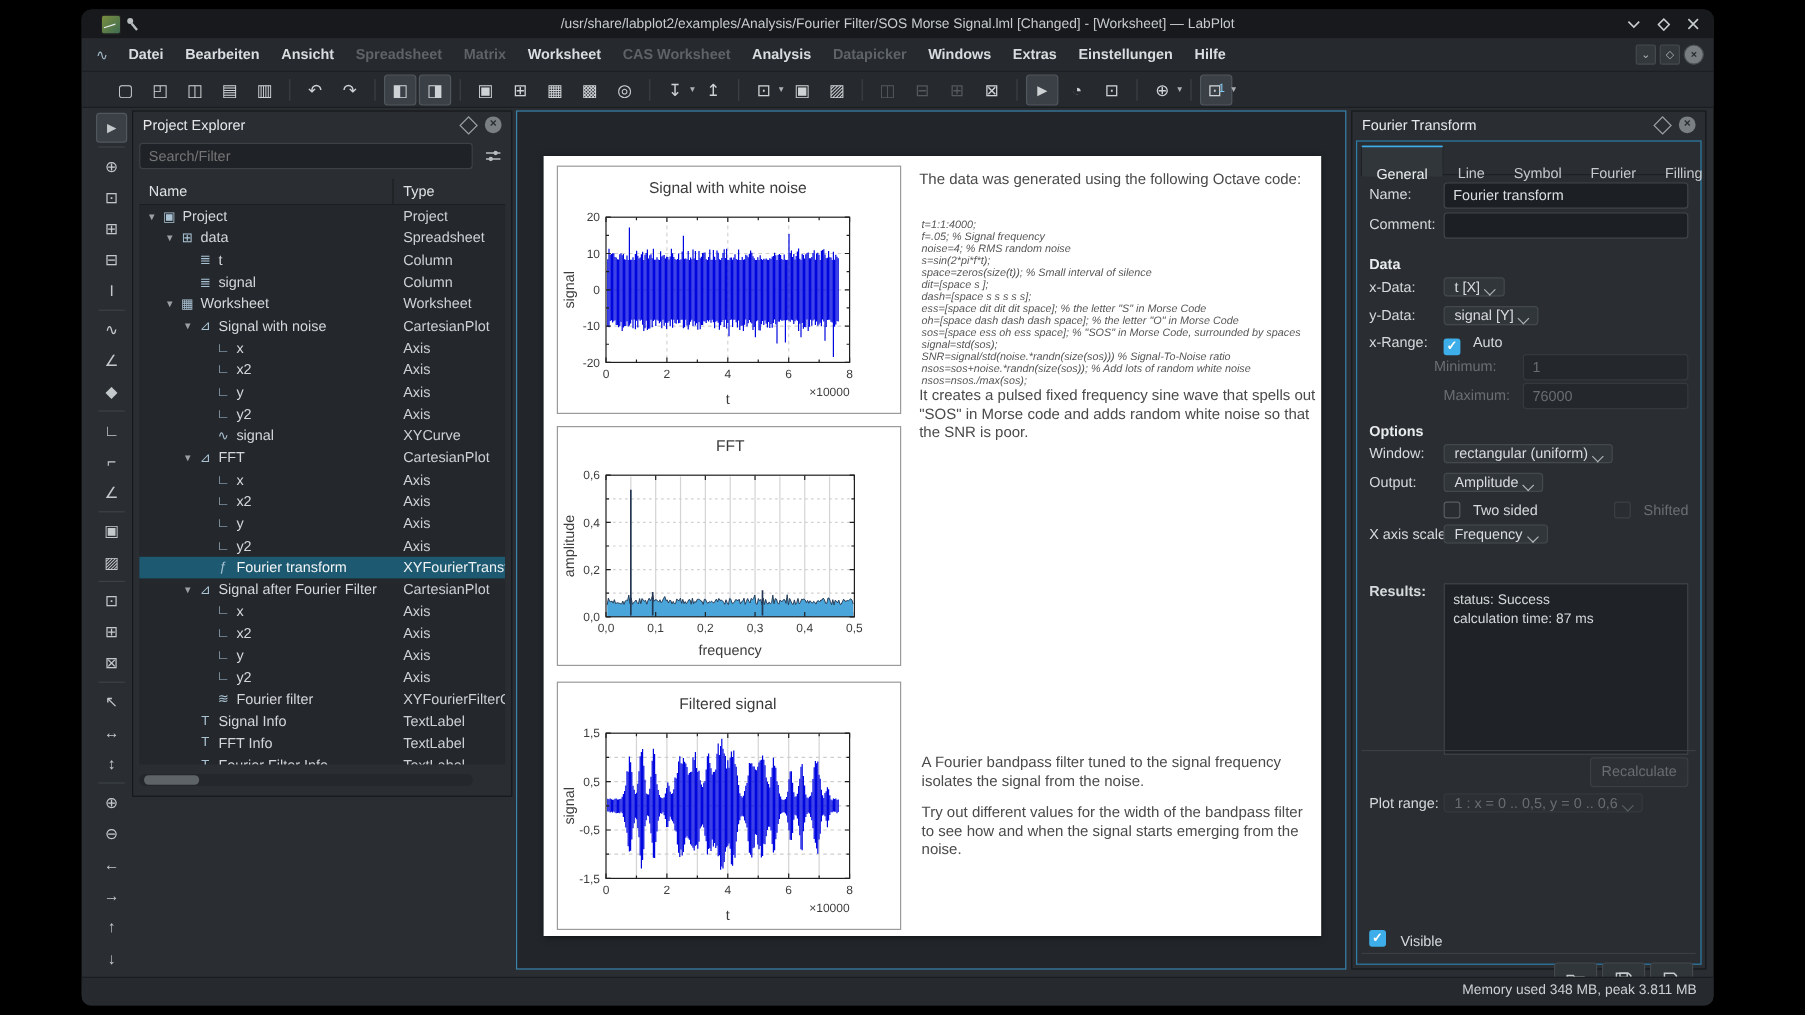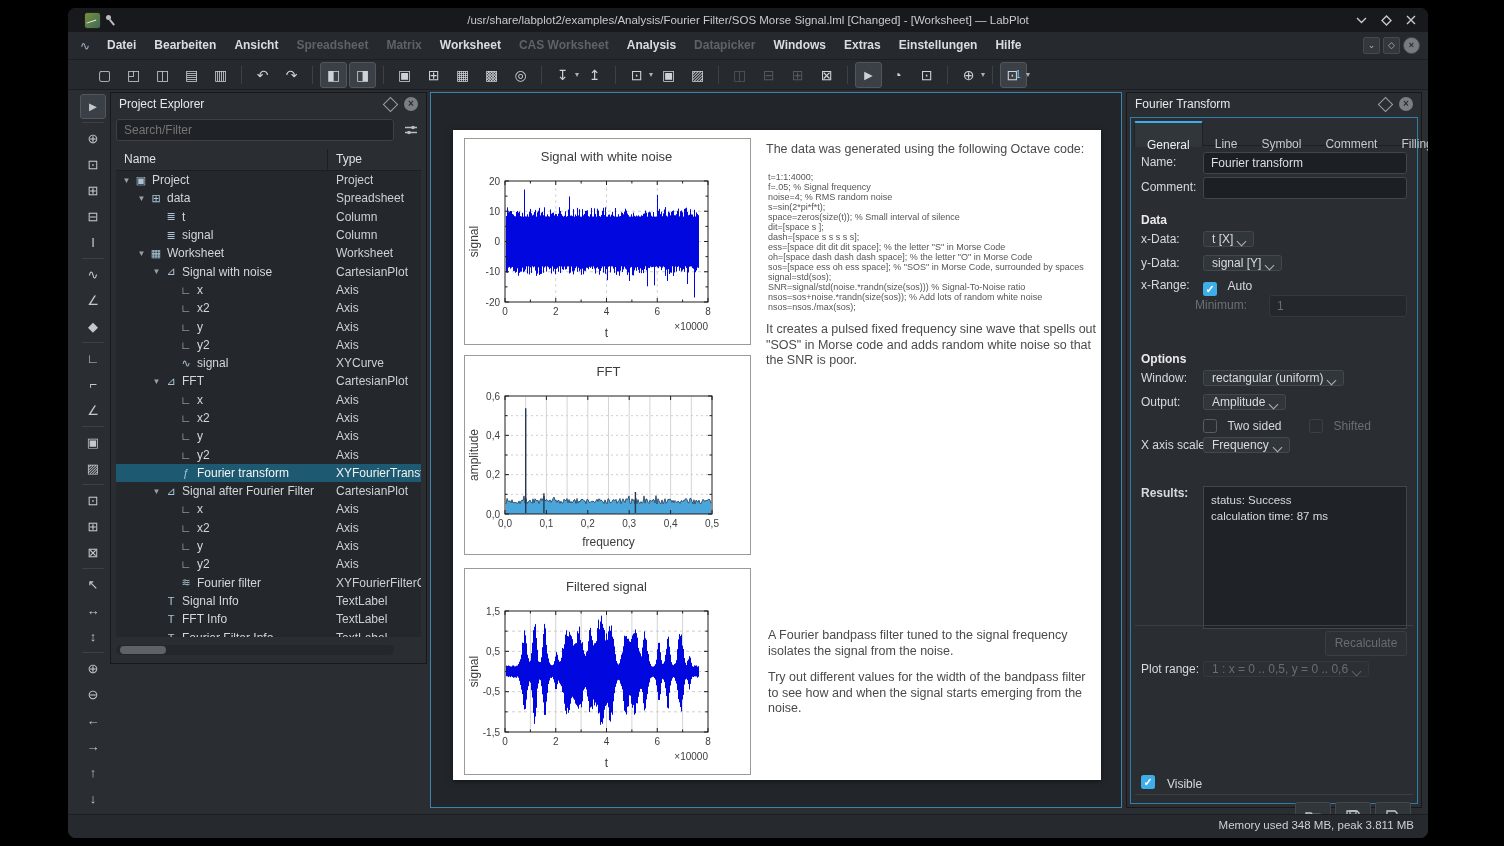--- a/index.html
+++ b/index.html
@@ -72,21 +72,21 @@
   .hscroll{position:absolute;left:5px;bottom:8px;width:278px;height:10px;background:#24272b;border-radius:5px;}
   .hscroll::after{content:"";position:absolute;left:4px;top:1px;width:46px;height:8px;border-radius:4px;background:#5e6periodic367;background:#5e6367;}
   
   #mdi{position:absolute;left:362px;top:84px;width:692px;height:716px;background:#22262a;
     border:1px solid #3d84ad;box-sizing:border-box;}
   #page{position:absolute;left:22px;top:37px;width:648px;height:650px;background:#ffffff;box-shadow:0 1px 5px rgba(0,0,0,.55);}
   .plotbox{position:absolute;left:11px;width:287px;border:1px solid #9a9a9a;box-sizing:border-box;background:#fff;}
   #plot0{top:8px;height:207px;} #plot1{top:225px;height:200px;} #plot2{top:438px;height:207px;}
   .tx{position:absolute;color:#4a4a4a;}
   #intro{left:313px;top:12px;width:332px;font-size:12.5px;}
-  #code{left:315px;top:42px;width:332px;font-size:9px;color:#565656;line-height:10px;}
+  #code{left:315px;top:52px;width:332px;font-size:9px;font-style:italic;color:#565656;line-height:10px;}
   #para-sos{left:313px;top:192px;width:336px;font-size:12.5px;line-height:15.5px;}
   #para-spectrum{left:315px;top:297px;width:322px;font-size:12.5px;line-height:15.5px;}
   #para-filter{left:315px;top:498px;width:330px;font-size:12.5px;line-height:15.5px;}
   #para-try{left:315px;top:540px;width:326px;font-size:12.5px;line-height:15.5px;}
   
   #props{left:1058px;top:84px;width:296px;height:716px;}
   #propframe{position:absolute;left:3px;top:24px;right:3px;bottom:3px;border:1px solid #2f7ea8;background:#2a2e32;}
   .tabbar{position:absolute;left:3px;top:3px;right:3px;height:24px;border-bottom:1px solid #1e2124;display:flex;}
   .tab{padding:12px 12px;font-size:12px;color:#c6cacd;line-height:23px;}
   .tab.active{background:#31363b;color:#eff0f1;border:1px solid #1e2124;border-bottom:none;border-top:2px solid #3daee9;
@@ -1084,21 +1084,21 @@
     <div class="phead">
       <span>Fourier Transform</span>
       <span class="ficon"></span>
       <span class="cicon">×</span>
     </div>
     <div id="propframe">
       <div class="tabbar" id="tabbar">
           <span class="tab active">General</span>
           <span class="tab">Line</span>
           <span class="tab">Symbol</span>
-          <span class="tab">Comment</span>
+          <span class="tab">Fourier</span>
           <span class="tab">Filling</span>
         </div>
 
       <div class="frow" style="top:34px;">
         <span class="flabel">Name:</span>
         <span class="fctl"><input class="line" value="Fourier transform" style=""></span>
       </div>
       <div class="frow" style="top:59px;">
         <span class="flabel">Comment:</span>
         <span class="fctl"><input class="line" value="" style=""></span>
@@ -1118,37 +1118,41 @@
         <span class="flabel">x-Range:</span>
         <span class="fctl" style="top:1px;">
           <span class="cb on">✓</span>
           <span class="cblabel">Auto</span>
         </span>
       </div>
       <div class="frow" style="top:177px;">
         <span class="flabel dim" style="left:54px;">Minimum:</span>
         <span class="fctl" style="left:128px;"><input class="line" disabled="" value="1" style=""></span>
       </div>
+      <div class="frow" style="top:201px;">
+        <span class="flabel dim" style="left:62px;">Maximum:</span>
+        <span class="fctl" style="left:128px;"><input class="line" disabled="" value="76000" style=""></span>
+      </div>
       <div class="frow" style="top:231px;">
           <span class="fhead">Options</span>
         </div>
       <div class="frow" style="top:250px;">
         <span class="flabel">Window:</span>
         <span class="fctl"><span class="combo"><span>rectangular (uniform)</span><span class="chv"></span></span></span>
       </div>
       <div class="frow" style="top:274px;">
         <span class="flabel">Output:</span>
         <span class="fctl"><span class="combo"><span>Amplitude</span><span class="chv"></span></span></span>
       </div>
       <div class="frow" style="top:297px;">
         <span class="fctl" style="top:1px;">
           <span class="cb off"></span>
           <span class="cblabel">Two sided</span>
         </span>
-        <span class="fctl" style="left:168px;top:1px;">
+        <span class="fctl" style="left:168px;top:1px;text-align:right;">
           <span class="cb off dim"></span>
           <span class="cblabel dim">Shifted</span>
         </span>
       </div>
       <div class="frow" style="top:317px;">
         <span class="flabel">X axis scale:</span>
         <span class="fctl"><span class="combo"><span>Frequency</span><span class="chv"></span></span></span>
       </div>
       <div class="frow" style="top:365px;">
           <span class="flabel" style="font-weight:bold;">Results:</span>

